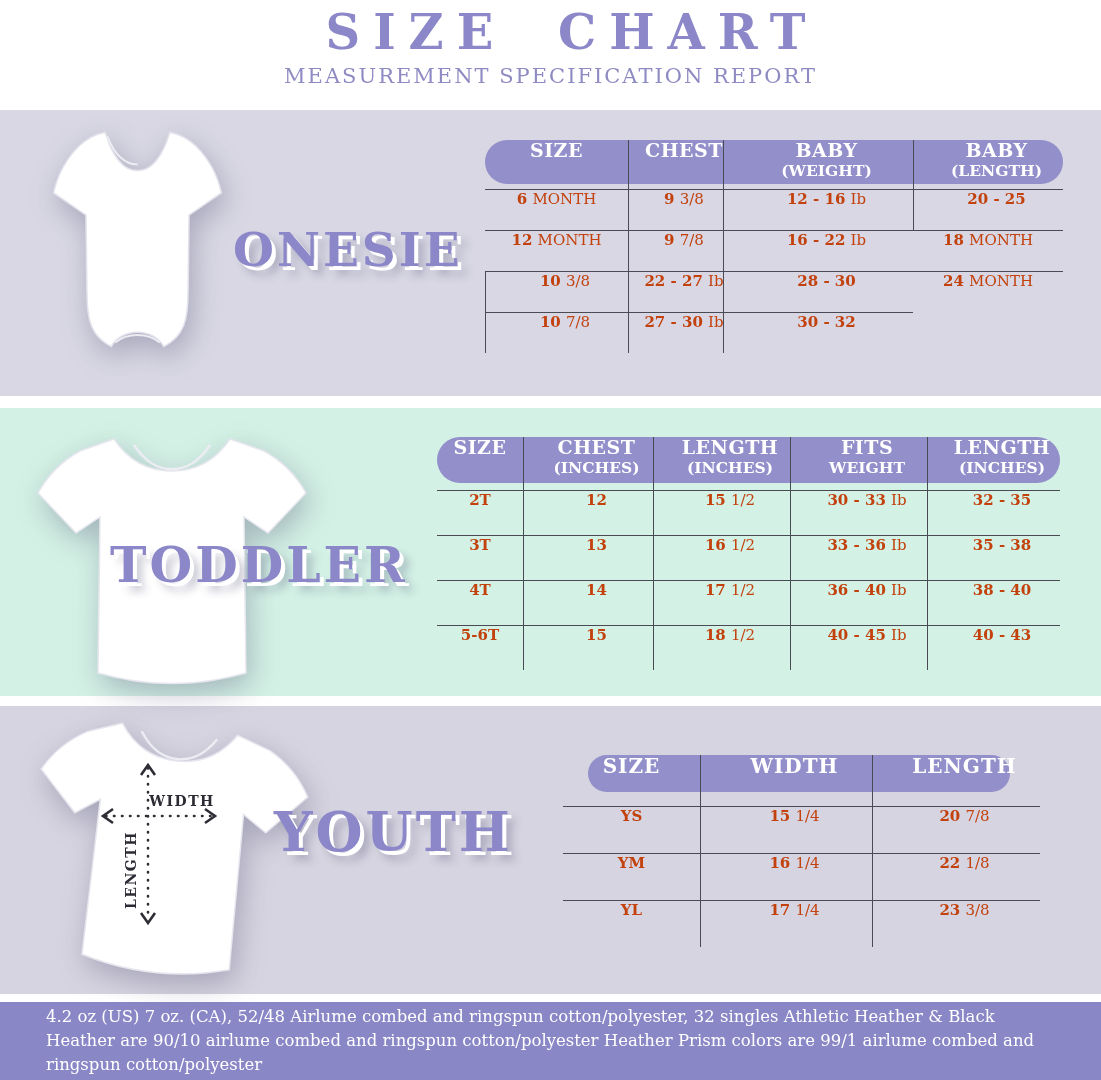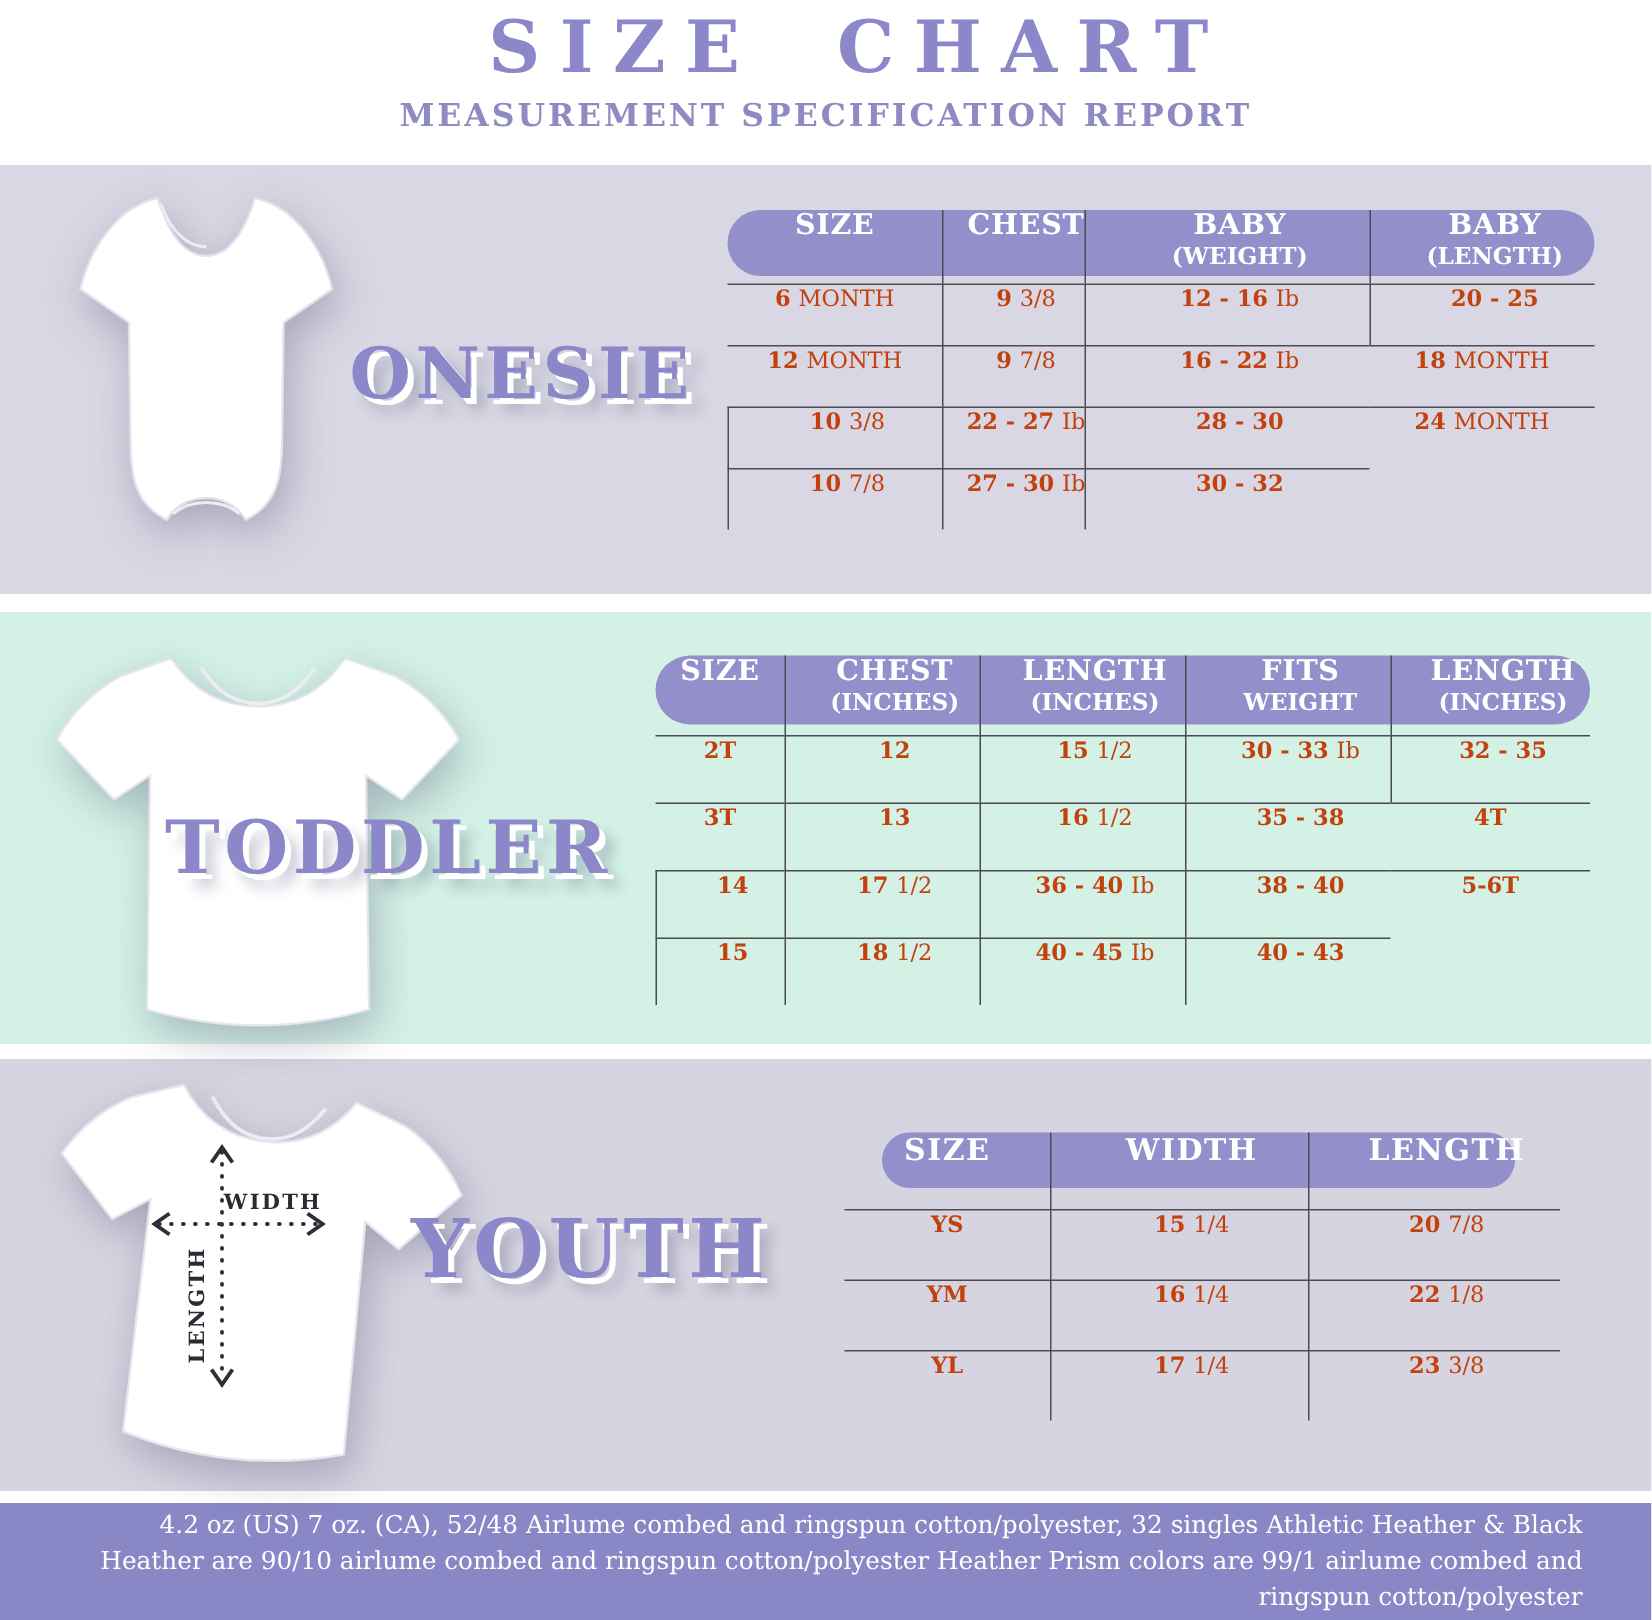--- a/index.html
+++ b/index.html
@@ -9,21 +9,21 @@
   .band{position:absolute;left:0;width:1101px;}
   #sec-header {top:0;height:110px;background:#ffffff;}
   #sec-onesie {top:110px;height:286px;background:#d8d7e3;}
   #sec-toddler{top:408px;height:288px;background:#d3f1e5;}
   #sec-youth  {top:706px;height:288px;background:#d6d4e0;}
   #sec-footer {top:1002px;height:78px;background:#8a87c6;display:flex;align-items:center;justify-content:center;}
 
   .main-title{position:absolute;top:4px;left:0;width:100%;text-align:center;
     font-size:48px;font-weight:900;letter-spacing:13px;word-spacing:22px;color:#8b87c8;padding-left:43px;}
   .subtitle{position:absolute;top:64px;left:0;width:100%;text-align:center;
-    font-size:21px;font-weight:700;letter-spacing:2px;color:#8e8ac2;}
+    font-size:21px;font-weight:400;letter-spacing:2px;color:#8e8ac2;}
 
   .sec-title{position:absolute;font-weight:900;color:#8b87c8;letter-spacing:3px;z-index:3;
     text-shadow:4px 4px 0 #ffffff, 9px 9px 9px rgba(70,70,110,.30);}
   #title-onesie {left:233px;top:222px;font-size:47px;}
   #title-toddler{left:110px;top:536px;font-size:49px;}
   #title-youth  {left:274px;top:800px;font-size:54px;}
 
   .photo{position:absolute;z-index:1;filter:drop-shadow(4px 10px 14px rgba(80,80,115,.35));}
   #img-onesie {left:30px;top:118px;width:215px;height:268px;}
   #img-toddler{left:22px;top:420px;width:300px;height:272px;}
@@ -49,21 +49,21 @@
   #table-toddler{left:437px;top:437px;grid-template-columns:86px 130px 137px 137px 133px;grid-template-rows:53px repeat(4,45px);}
   #table-toddler .pill{left:0;right:0;height:46px;}
   #table-toddler .th{padding-bottom:7px;}
 
   #table-youth{left:563px;top:755px;grid-template-columns:137px 172px 168px;grid-template-rows:51px repeat(3,47px);}
   #table-youth .pill{left:25px;right:30px;height:37px;}
   #table-youth .th{padding-bottom:14px;}
   #table-youth .h1{font-size:20px;letter-spacing:1px;}
 
   .footer-text{color:#ffffff;font-size:16.5px;font-weight:500;line-height:1.45;
-    text-align:right;padding:0 46px;max-width:1101px;}
+    text-align:left;padding:0 46px;max-width:1101px;}
 </style>
 </head>
 <body>
 
 <div class="band" id="sec-header">
   <div class="main-title">SIZE CHART</div>
   <div class="subtitle">MEASUREMENT SPECIFICATION REPORT</div>
 </div>
 
 <div class="band" id="sec-onesie"></div>
@@ -217,20 +217,23 @@
     <div class="td">
       <div class="cv"><span>3T</span></div>
     </div>
     <div class="td bl">
       <div class="cv"><span>13</span></div>
     </div>
     <div class="td bl">
       <div class="cv"><span>16 </span><span class="lt">1/2</span></div>
     </div>
     <div class="td bl">
+      <div class="cv"><span>33 - 36 </span><span class="lt">Ib</span></div>
+    </div>
+    <div class="td bl">
       <div class="cv"><span>35 - 38</span></div>
     </div>
     <div class="td">
       <div class="cv"><span>4T</span></div>
     </div>
     <div class="td bl">
       <div class="cv"><span>14</span></div>
     </div>
     <div class="td bl">
       <div class="cv"><span>17 </span><span class="lt">1/2</span></div>

